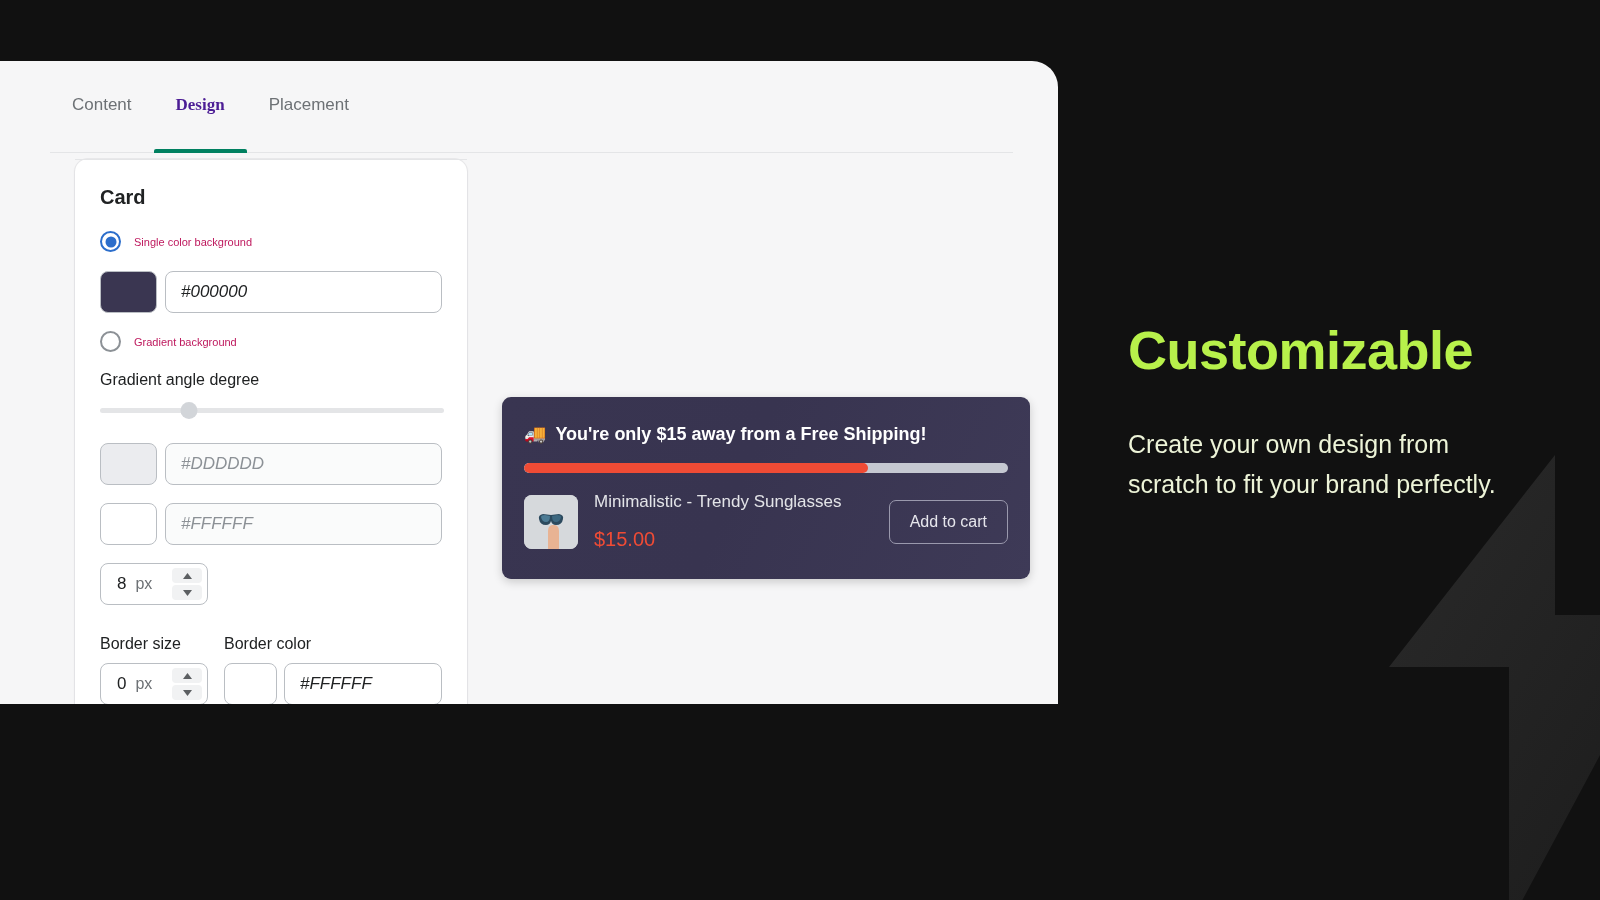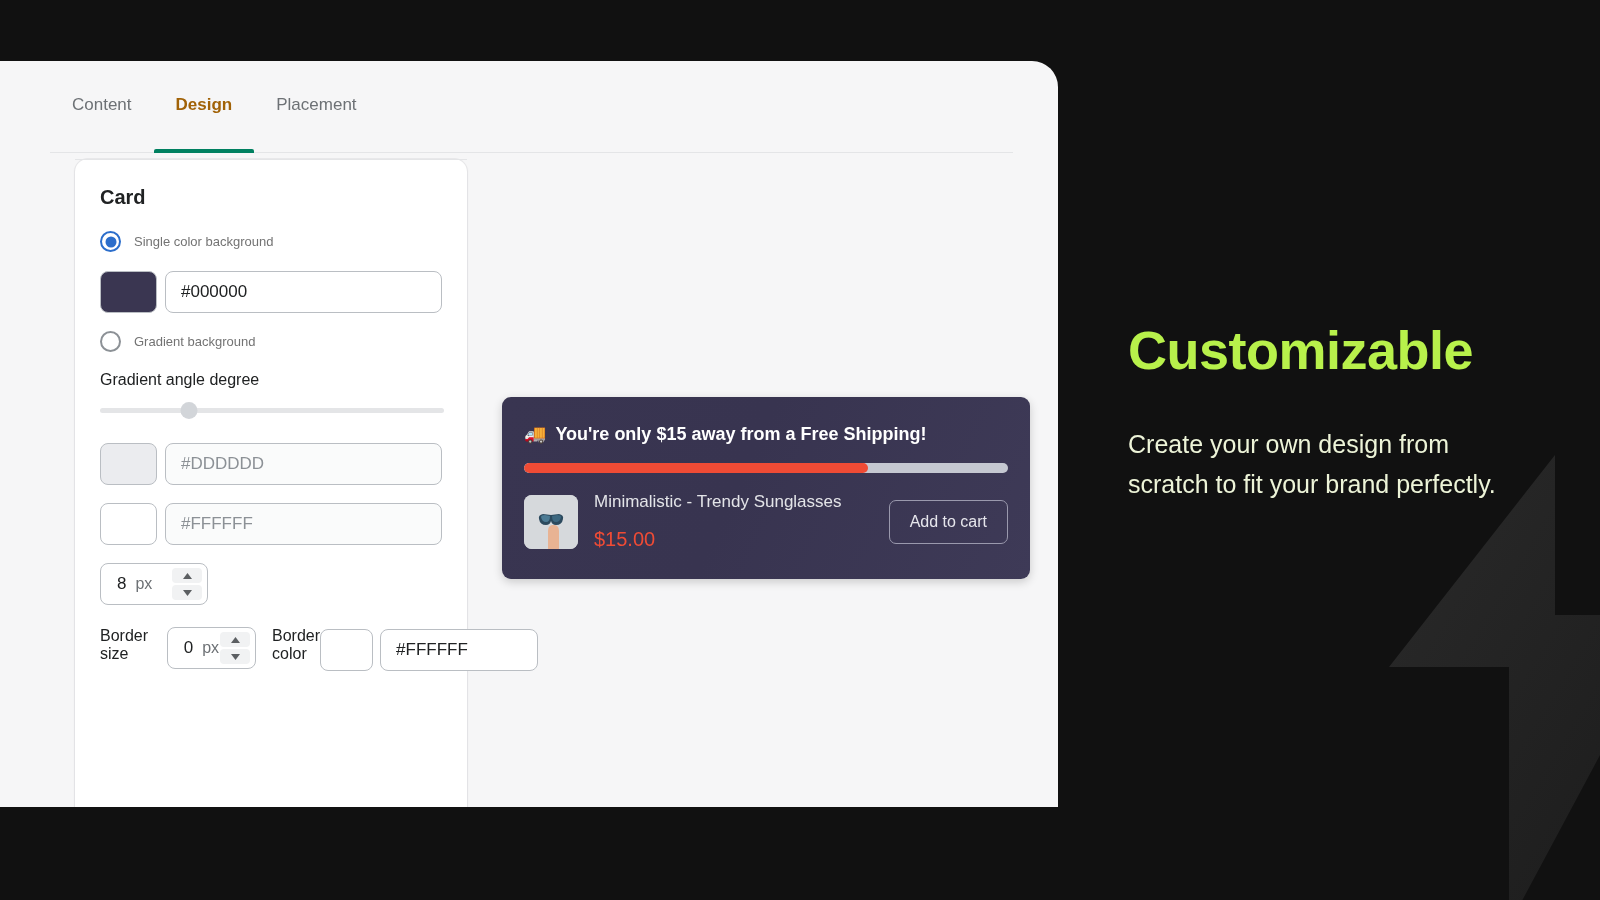--- a/index.html
+++ b/index.html
@@ -63,21 +63,21 @@
     font-weight: normal;
     max-width: 400px;
   }
 
   
   .app-panel {
     position: absolute;
     left: 0;
     top: 61px;
     width: 1058px;
-    height: 746px;
+    height: 643px;
     background: #F6F6F7;
     border-top-right-radius: 26px;
     overflow: hidden;
   }
 
   
   .tabbar {
     position: absolute;
     left: 50px;
     top: 22px;
@@ -91,21 +91,21 @@
     height: 100%;
   }
   .tab {
     position: relative;
     padding: 12px 22px 0 22px;
     font-size: 17px;
     color: #6D7175;
     cursor: pointer;
     height: 100%;
   }
-  .tab.active { color: #a16207; font-weight: bold; }
+  .tab.active { color: #4c1d95; font-weight: bold; font-family: Liberation Serif, serif; }
   .tab .tab-underline {
     position: absolute;
     left: 0; right: 0;
     bottom: -1px;
     height: 4px;
     border-radius: 2px 2px 0 0;
     background: #008060;
   }
 
   
@@ -187,21 +187,21 @@
   }
   .radio.checked::after {
     content: "";
     position: absolute;
     left: 50%; top: 50%;
     transform: translate(-50%, -50%);
     width: 11px; height: 11px;
     border-radius: 50%;
     background: #2C6ECB;
   }
-  .radio-label { font-size: 13px; color: #737373; }
+  .radio-label { font-size: 11px; color: #be185d; }
 
   
   .color-row {
     display: flex;
     align-items: center;
     gap: 8px;
     margin-bottom: 18px;
   }
   .swatch {
     width: 57px; height: 42px;
@@ -213,20 +213,21 @@
   .hex-input {
     flex: 1;
     height: 42px;
     border: 1px solid #BABEC3;
     border-radius: 8px;
     background: #fff;
     font-size: 17px;
     color: #202223;
     padding: 0 15px;
     font-family: "Liberation Sans", sans-serif;
+    font-style: italic;
   }
   .hex-input.disabled {
     background: #FAFBFB;
     color: #8C9196;
   }
   .hex-input::placeholder { color: #8C9196; }
   .swatch.disabled { background: #EBECEF; }
 
   
   .slider-wrap {
@@ -289,21 +290,21 @@
     flex: 1;
     background: #F1F2F3;
     border-radius: 4px;
     display: flex;
     align-items: center;
     justify-content: center;
     cursor: pointer;
   }
 
   .row-inline { display: flex; gap: 16px; align-items: flex-end; }
-  .col-label-group { display: flex; flex-direction: row; }
+  .col-label-group { display: flex; flex-direction: column; margin-top: 8px; }
 
   .border-color-group {
     display: flex;
     gap: 7px;
     align-items: center;
   }
   .swatch-sm {
     width: 53px; height: 42px;
     border-radius: 8px;
     border: 1px solid #BABEC3;

